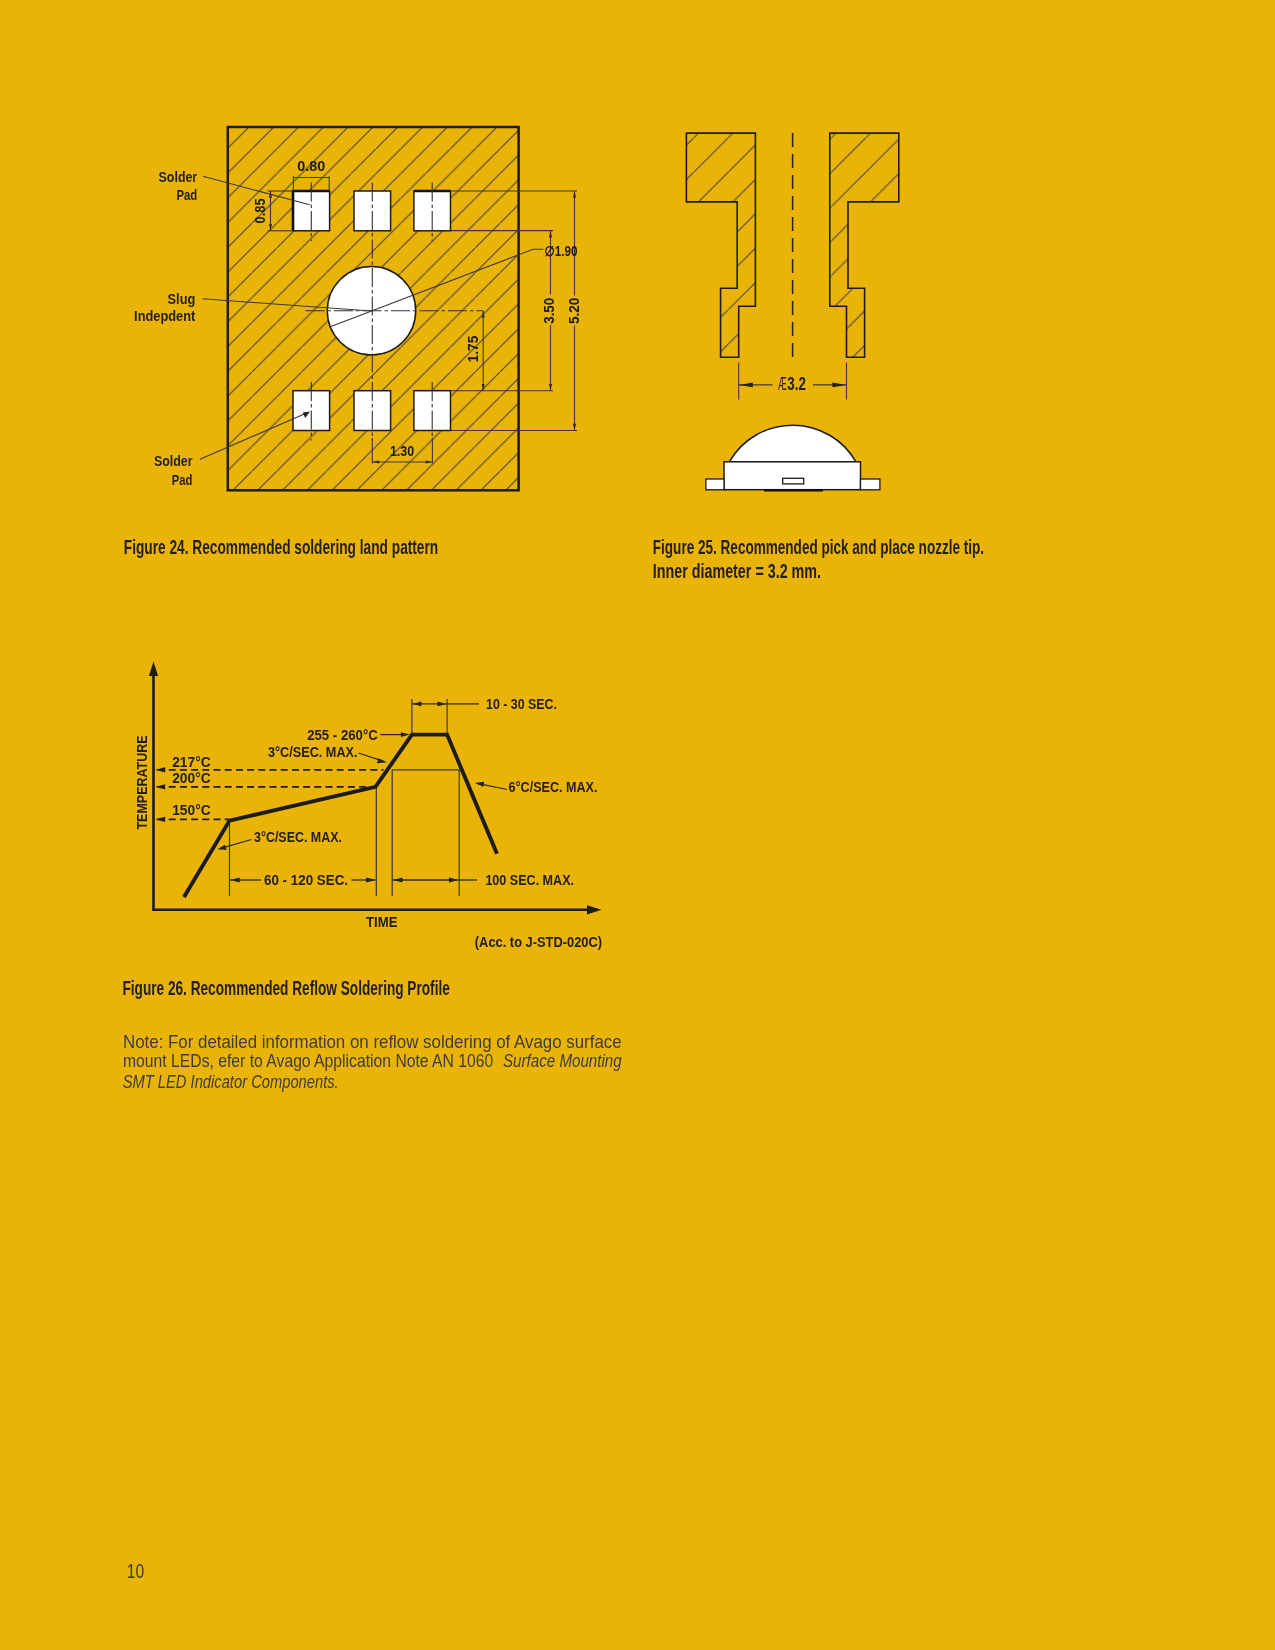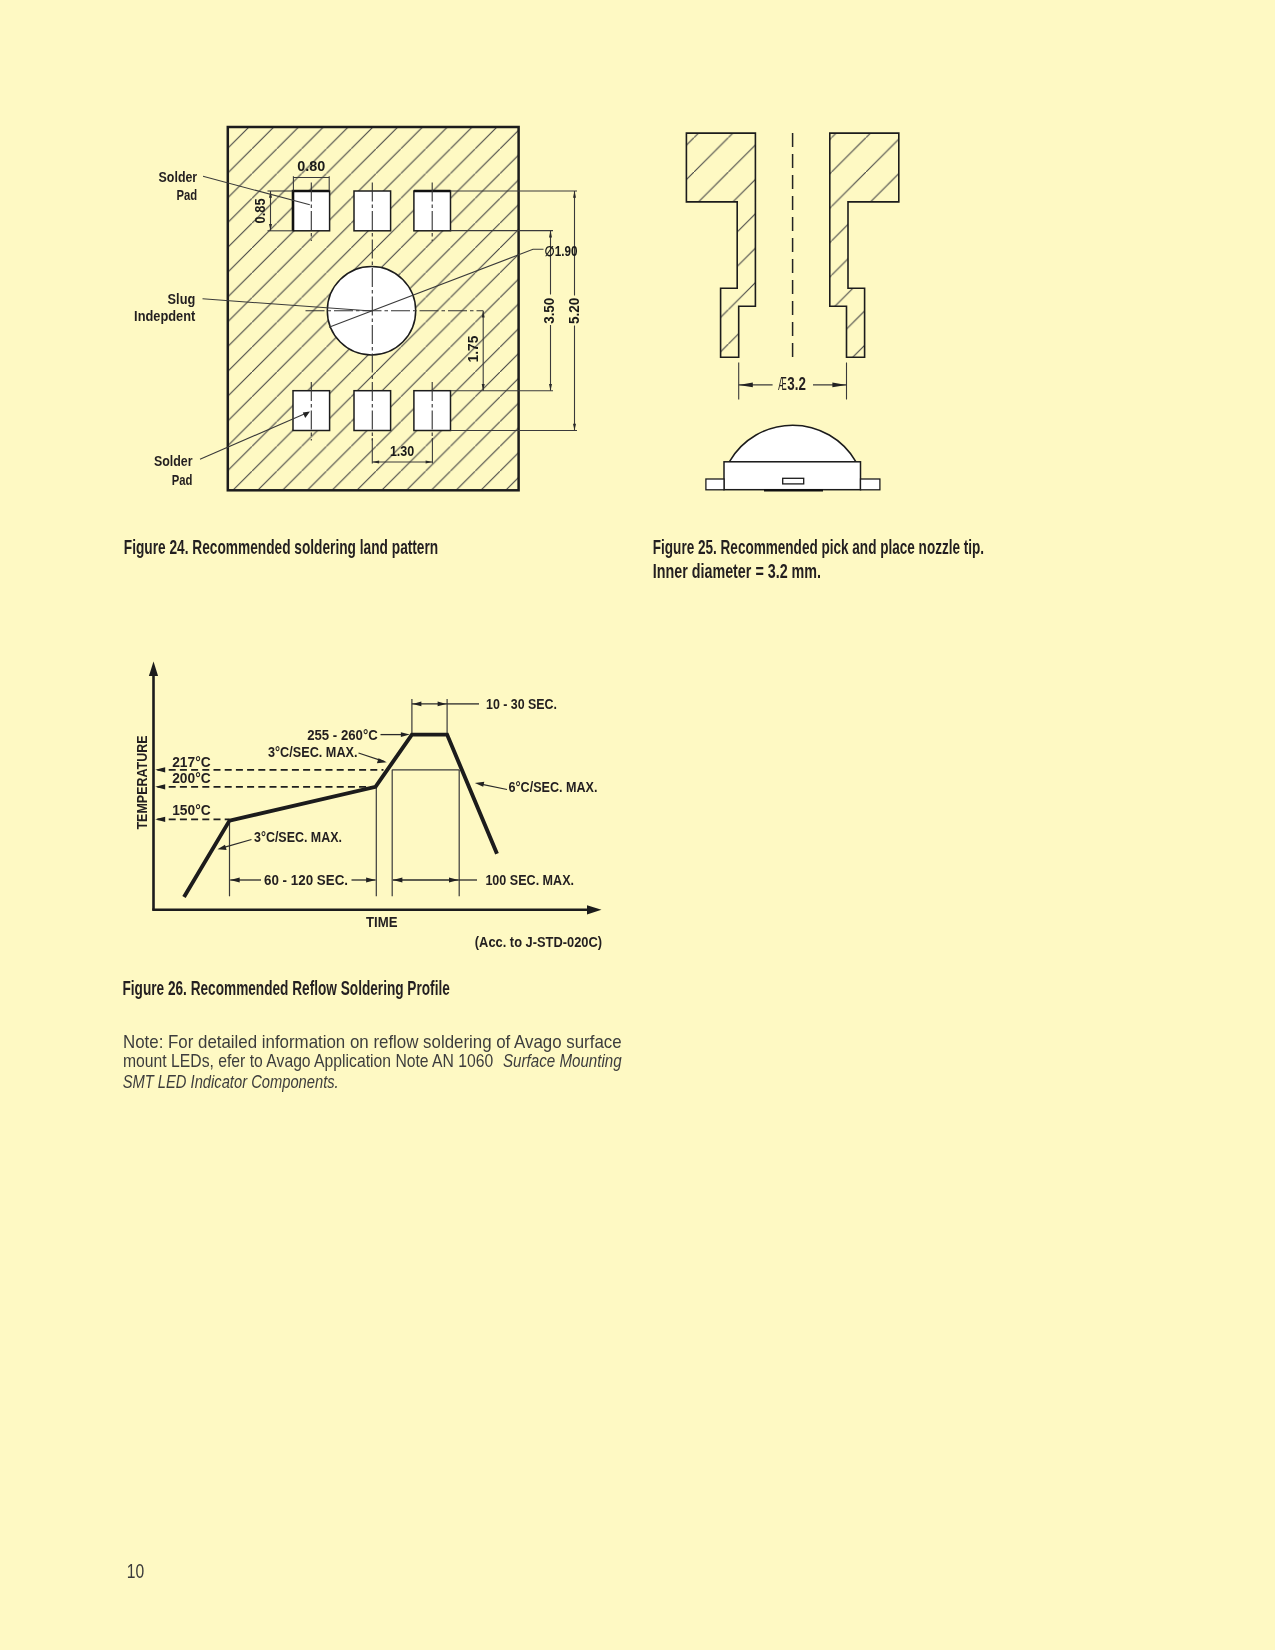--- a/index.html
+++ b/index.html
@@ -1,16 +1,16 @@
 <!DOCTYPE html>
 <html><head>
 <meta charset="utf-8">
 <style>
   html,body{margin:0;padding:0;background:#ffffff;}
-  #page{position:relative;width:1275px;height:1650px;background:#fef9c3;overflow:hidden;
+  #page{position:relative;width:1275px;height:1650px;background:#eab308;overflow:hidden;
         font-family:"Liberation Sans", sans-serif;}
   svg{position:absolute;left:0;top:0;}
   text{font-family:"Liberation Sans", sans-serif;}
 </style>
 </head>
 <body>
 <div id="page">
 <svg width="1275" height="1650" viewBox="0 0 1275 1650">
 <defs>
   <pattern id="hatch24" patternUnits="userSpaceOnUse" width="24.8" height="24.8" patternTransform="translate(4 0)">

